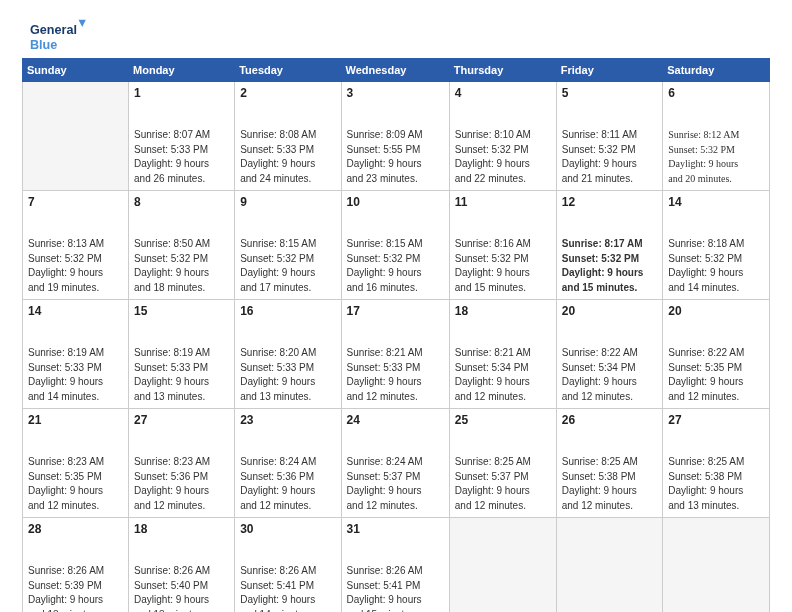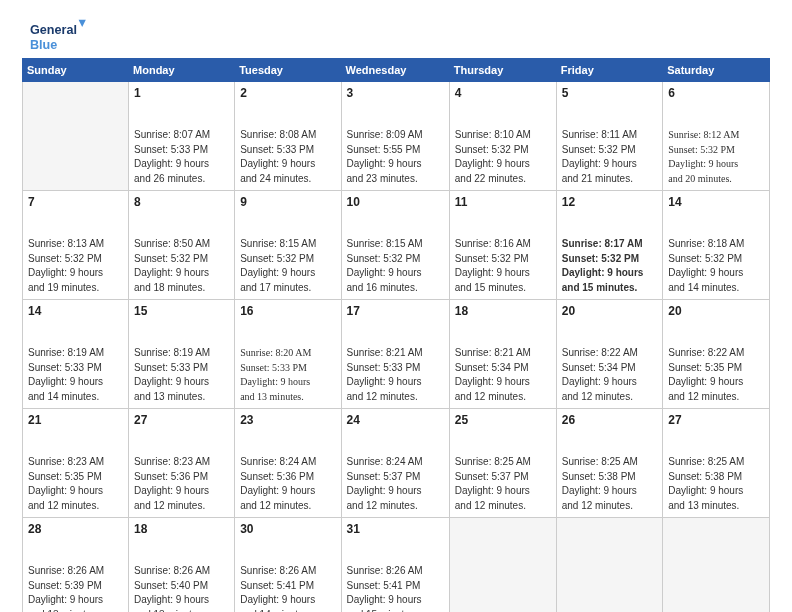--- a/index.html
+++ b/index.html
@@ -228,21 +228,21 @@
           </td>
           <td>
             <div class="day-num">15</div>
             <div class="day-info" style="white-space: pre-line;">Sunrise: 8:19 AM
 Sunset: 5:33 PM
 Daylight: 9 hours
 and 13 minutes.</div>
           </td>
           <td>
             <div class="day-num">16</div>
-            <div class="day-info" style="white-space: pre-line; font-family: Liberation Serif, serif;">Sunrise: 8:20 AM
+            <div class="day-info" style="white-space: pre-line;">Sunrise: 8:20 AM
 Sunset: 5:33 PM
 Daylight: 9 hours
 and 13 minutes.</div>
           </td>
           <td>
             <div class="day-num">17</div>
             <div class="day-info" style="white-space: pre-line;">Sunrise: 8:21 AM
 Sunset: 5:33 PM
 Daylight: 9 hours
 and 12 minutes.</div>

